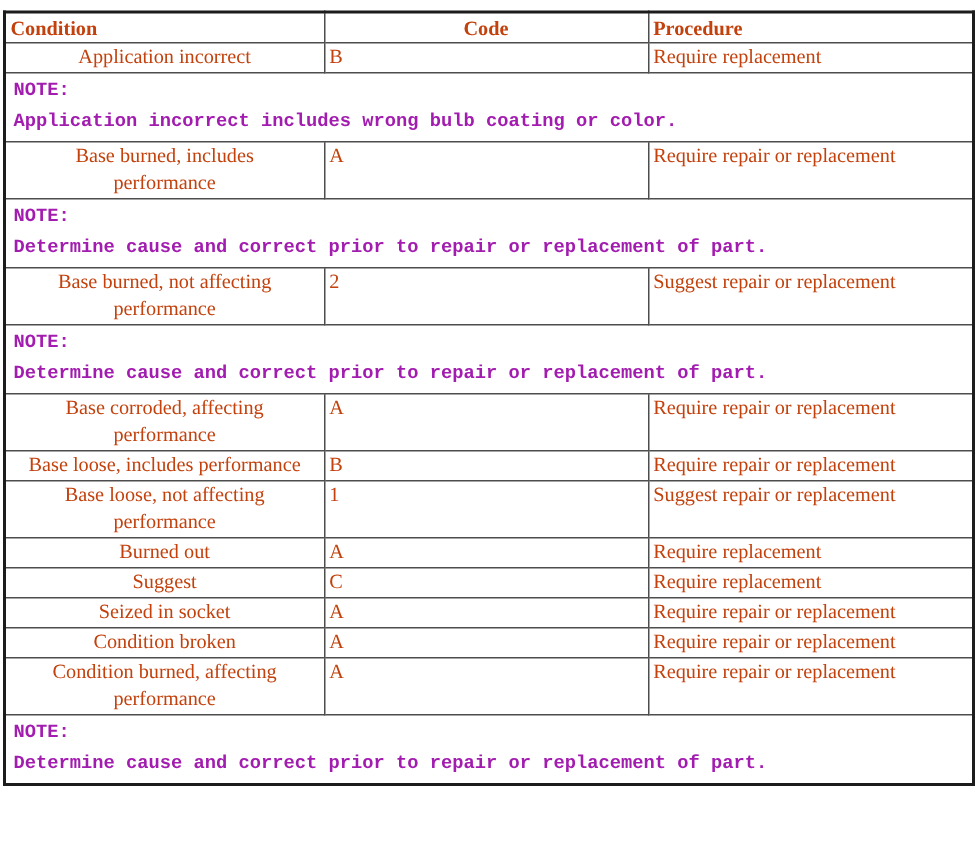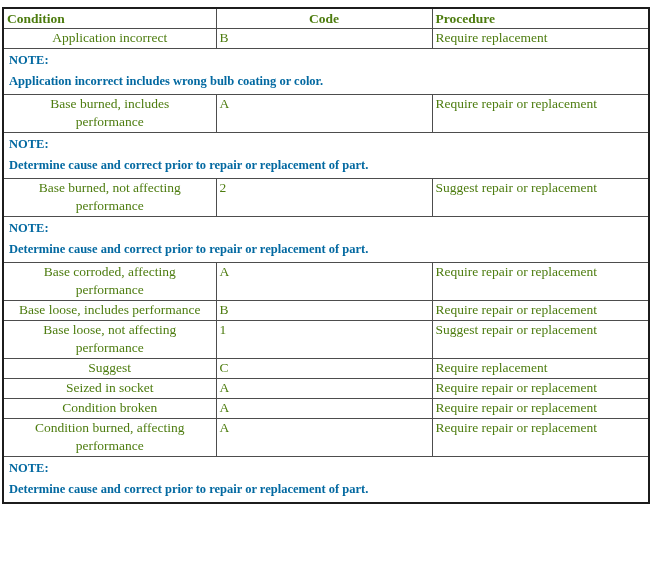--- a/index.html
+++ b/index.html
@@ -26,38 +26,38 @@
   }
   col.c1 { width: 213px; }
   col.c2 { width: 216px; }
   col.c3 { width: 217px; }
   th, td {
     border: 1px solid #4d4d4d;
     vertical-align: top;
     padding: 0 3px 1px 3px;
     font-size: 13.5px;
     line-height: 18px;
-    color: #4d7c0f;
+    color: #c2410c;
     overflow: hidden;
   }
   th {
     font-weight: bold;
     text-align: left;
     line-height: 17px;
     padding-top: 1px;
   }
   th.code-col { text-align: center; }
   td.condition-cell { white-space: pre-line; text-align: center; }
   td.note-cell {
-    font-family: Liberation Serif, serif;
+    font-family: Liberation Mono, monospace;
     font-weight: bold;
     font-size: 12.5px;
     line-height: 17px;
     padding: 3px 5px 4px 5px;
-    color: #0369a1;
+    color: #a21caf;
   }
   td.note-cell .note-text { margin-top: 4px; }
 </style>
 </head>
 <body>
 
 <div class="page" style="background: rgb(255, 255, 255);">
   <table class="cond-table" style="border-color: rgb(28, 28, 28);">
     <colgroup>
       <col class="c1">
@@ -118,20 +118,25 @@
           <td class="code-cell">B</td>
           <td class="procedure-cell">Require repair or replacement</td>
         </tr>
         <tr>
           <td class="condition-cell">Base loose, not affecting
 performance</td>
           <td class="code-cell">1</td>
           <td class="procedure-cell">Suggest repair or replacement</td>
         </tr>
         <tr>
+          <td class="condition-cell">Burned out</td>
+          <td class="code-cell">A</td>
+          <td class="procedure-cell">Require replacement</td>
+        </tr>
+        <tr>
           <td class="condition-cell">Suggest</td>
           <td class="code-cell">C</td>
           <td class="procedure-cell">Require replacement</td>
         </tr>
         <tr>
           <td class="condition-cell">Seized in socket</td>
           <td class="code-cell">A</td>
           <td class="procedure-cell">Require repair or replacement</td>
         </tr>
         <tr>

